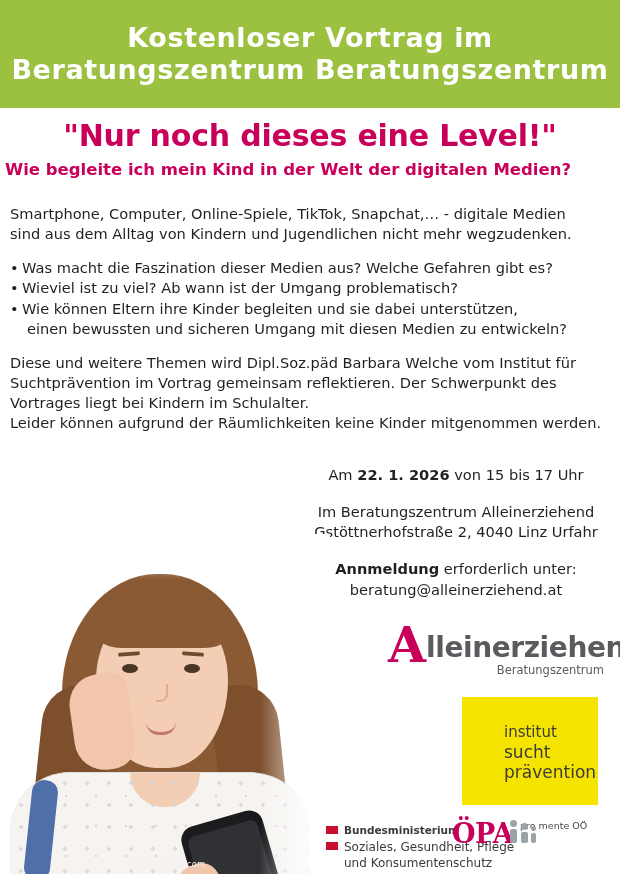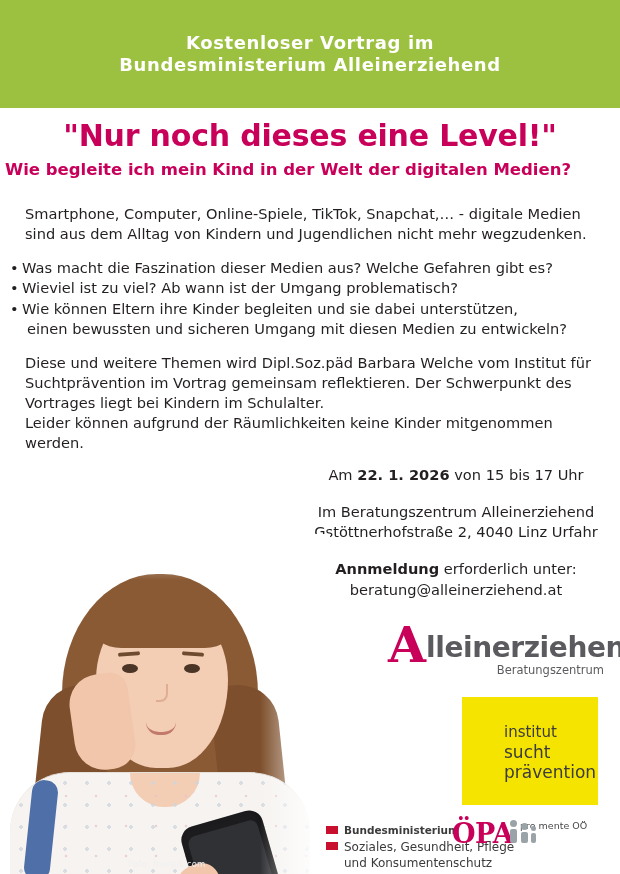--- a/index.html
+++ b/index.html
@@ -33,21 +33,21 @@
     display: flex;
     flex-direction: column;
     align-items: center;
     justify-content: center;
     box-sizing: border-box;
   }
   .header-line {
     color: #ffffff;
     font-family: "DejaVu Sans", sans-serif;
     font-weight: bold;
-    font-size: 18px;
+    font-size: 27px;
     letter-spacing: 0.6px;
     line-height: 1.2;
     text-align: center;
     white-space: nowrap;
   }
 
   
   .title-main {
     position: absolute;
     left: 0; top: 118px;
@@ -74,21 +74,21 @@
   .body-copy {
     position: absolute;
     left: 10px;
     top: 204px;
     width: 602px;
     font-size: 14.6px;
     line-height: 1.38;
     color: #231f20;
   }
   .para {
-    margin: 0 0 14px 15px;
+    margin: 0 0 14px 0;
   }
   .bullets {
     margin: 0 0 14px 0;
   }
   .bullet {
     margin: 0;
     padding-left: 12px;
     position: relative;
   }
   .bullet:before {
@@ -421,21 +421,21 @@
     white-space: nowrap;
   }
 </style>
 </head>
 <body>
 
 <div class="poster">
 
   <div class="header-band">
     <div class="header-line">Kostenloser Vortrag im</div>
-    <div class="header-line">Bundesministerium Alleinerziehend</div>
+    <div class="header-line">Beratungszentrum Beratungszentrum</div>
   </div>
 
   <div class="title-main">"Nur noch dieses eine Level!"</div>
   <div class="title-sub">Wie begleite ich mein Kind in der Welt der digitalen Medien?</div>
 
   <div class="body-copy">
     <p class="para">
       <span>Smartphone, Computer, Online-Spiele, TikTok, Snapchat,… - digitale Medien</span><br>
       <span>sind aus dem Alltag von Kindern und Jugendlichen nicht mehr wegzudenken.</span>
     </p>

